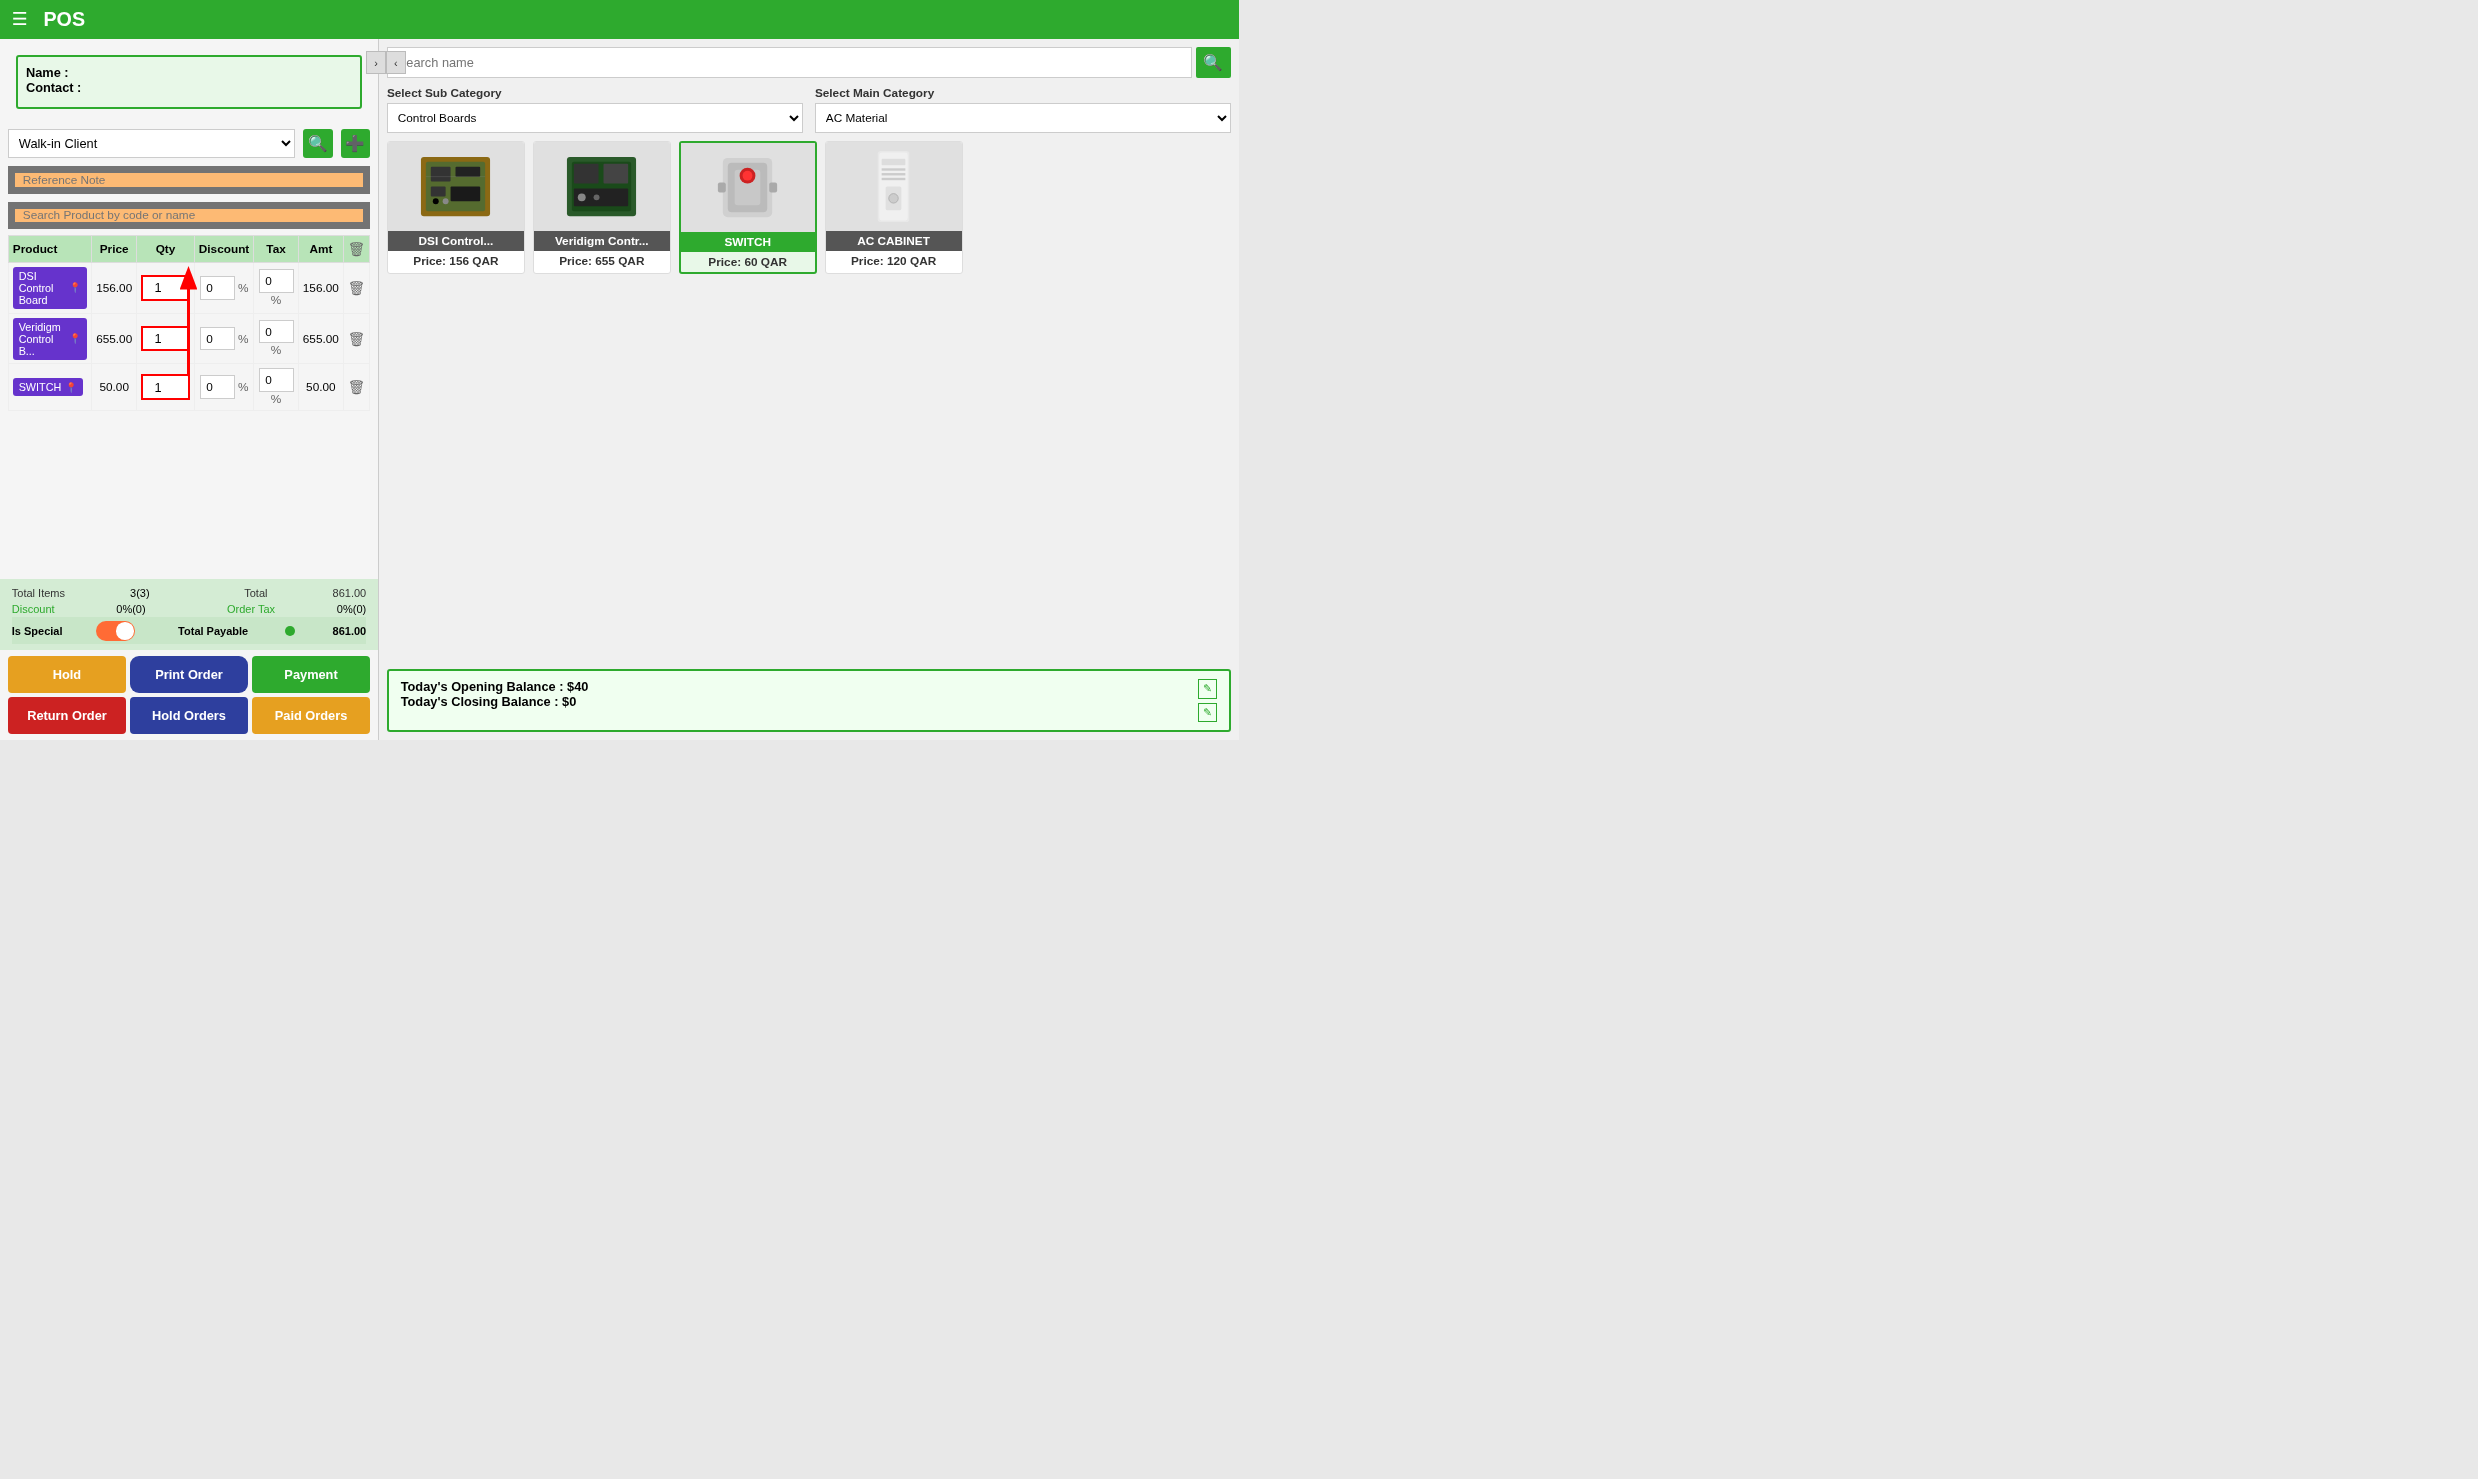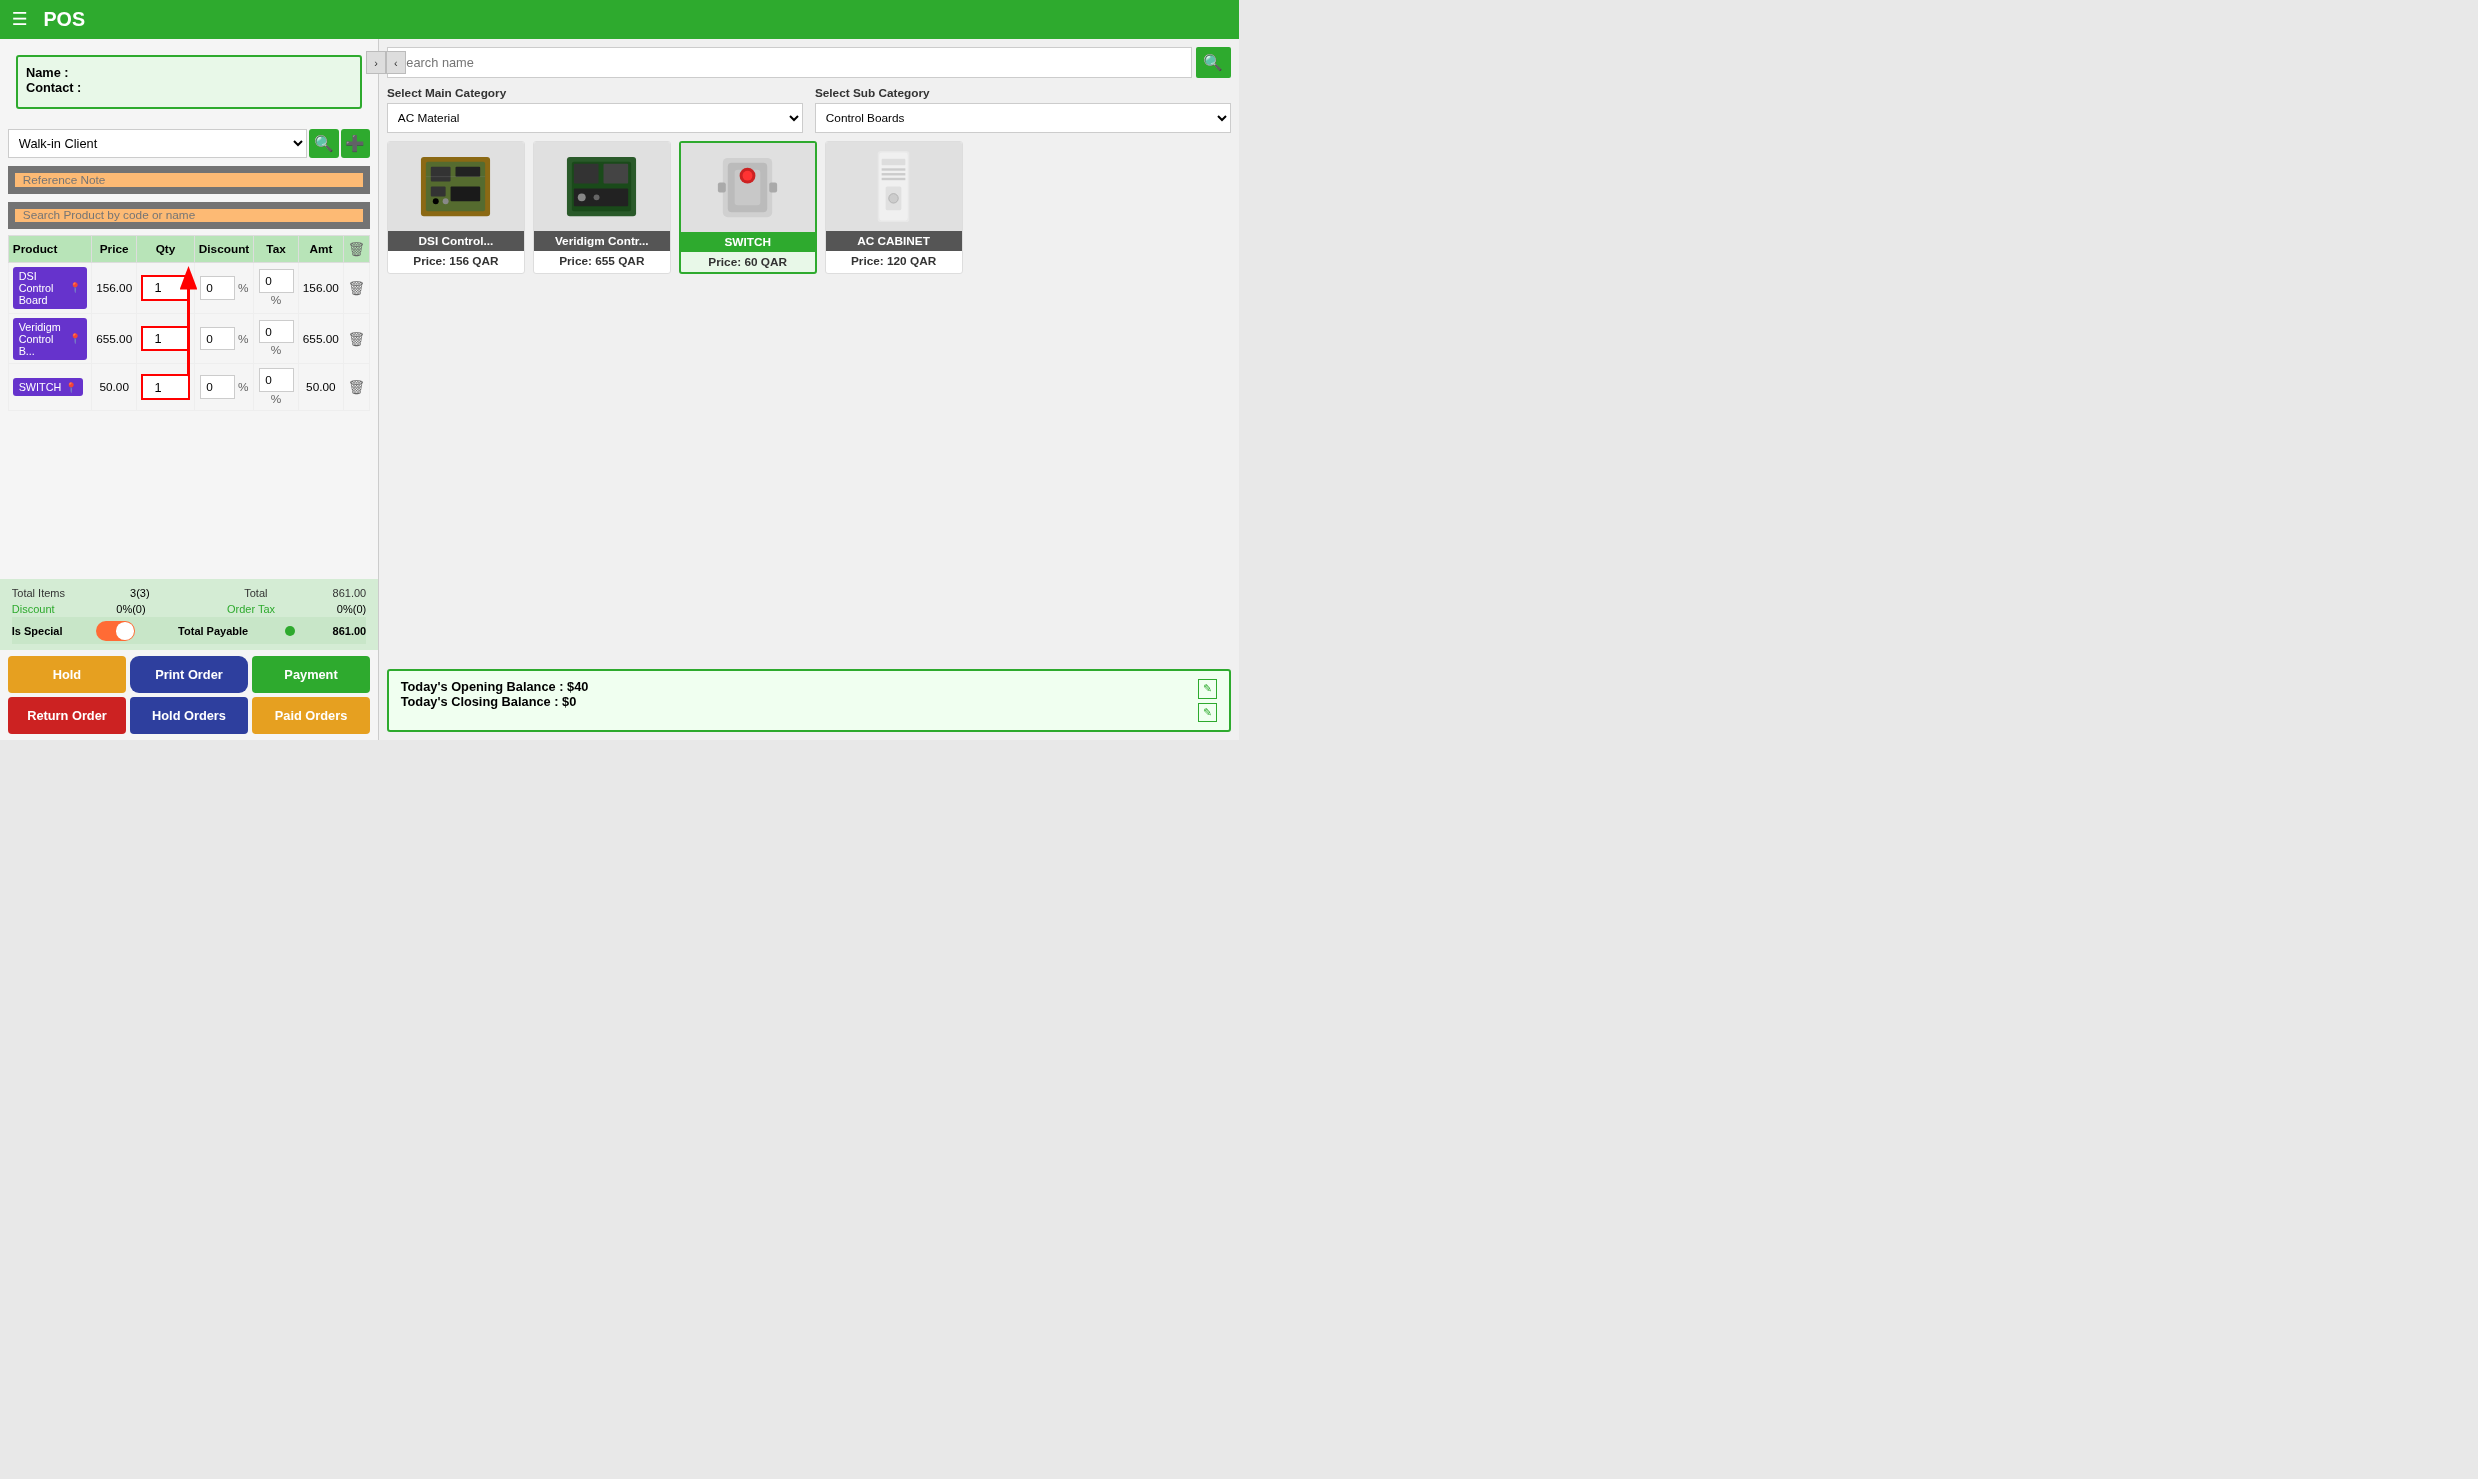--- a/index.html
+++ b/index.html
@@ -63,21 +63,21 @@
     }
     .customer-box .name-line, .customer-box .contact-line {
       font-weight: bold;
       font-size: 12.8px;
     }
 
     .client-row {
       display: flex;
       align-items: center;
       margin: 3.9px 7.9px;
-      gap: 2px;
+      gap: 8px;
     }
     .client-select {
       flex: 1;
       height: 29.6px;
       border: 1px solid #ccc;
       padding: 0 5.9px;
       background: white;
       font-size: 12.8px;
     }
     .btn-search-client, .btn-add-client {
@@ -548,33 +548,33 @@
 
   <div class="right-panel">
 
     <div class="search-bar-row">
       <input type="text" class="search-name-input" placeholder="Search name" style="">
       <button class="search-name-btn">🔍</button>
     </div>
 
     <div class="category-row">
       <div class="category-group">
+        <span class="category-label">Select Sub Category</span>
+        <select class="category-select">
+          <option>Control Boards</option>
+          <option>Switches</option>
+          <option>Capacitors</option>
+        </select>
+      </div>
+      <div class="category-group">
         <span class="category-label">Select Main Category</span>
         <select class="category-select">
           <option>AC Material</option>
           <option>Electrical</option>
           <option>Plumbing</option>
-        </select>
-      </div>
-      <div class="category-group">
-        <span class="category-label">Select Sub Category</span>
-        <select class="category-select">
-          <option>Control Boards</option>
-          <option>Switches</option>
-          <option>Capacitors</option>
         </select>
       </div>
     </div>
 
     <div class="product-grid" id="product-grid">
 
     <div class="product-card">
       <div class="product-card-img">
         <svg viewBox="0 0 80 70" xmlns="http://www.w3.org/2000/svg">
       <rect x="5" y="5" width="70" height="60" fill="#8B6914" rx="3"></rect>

